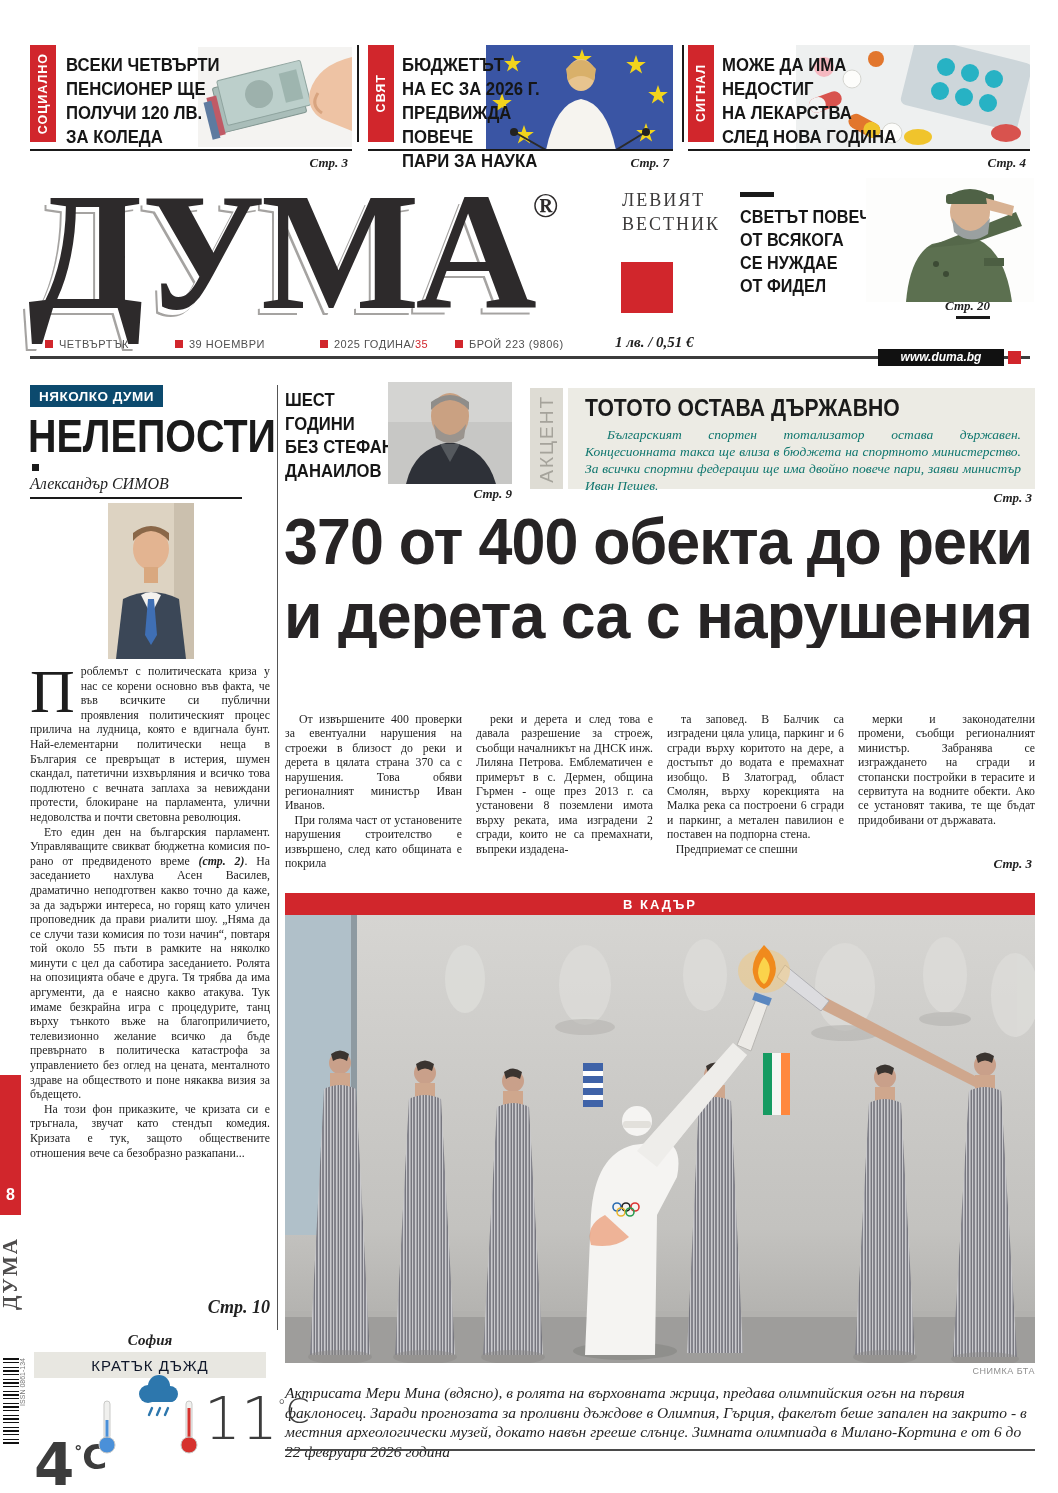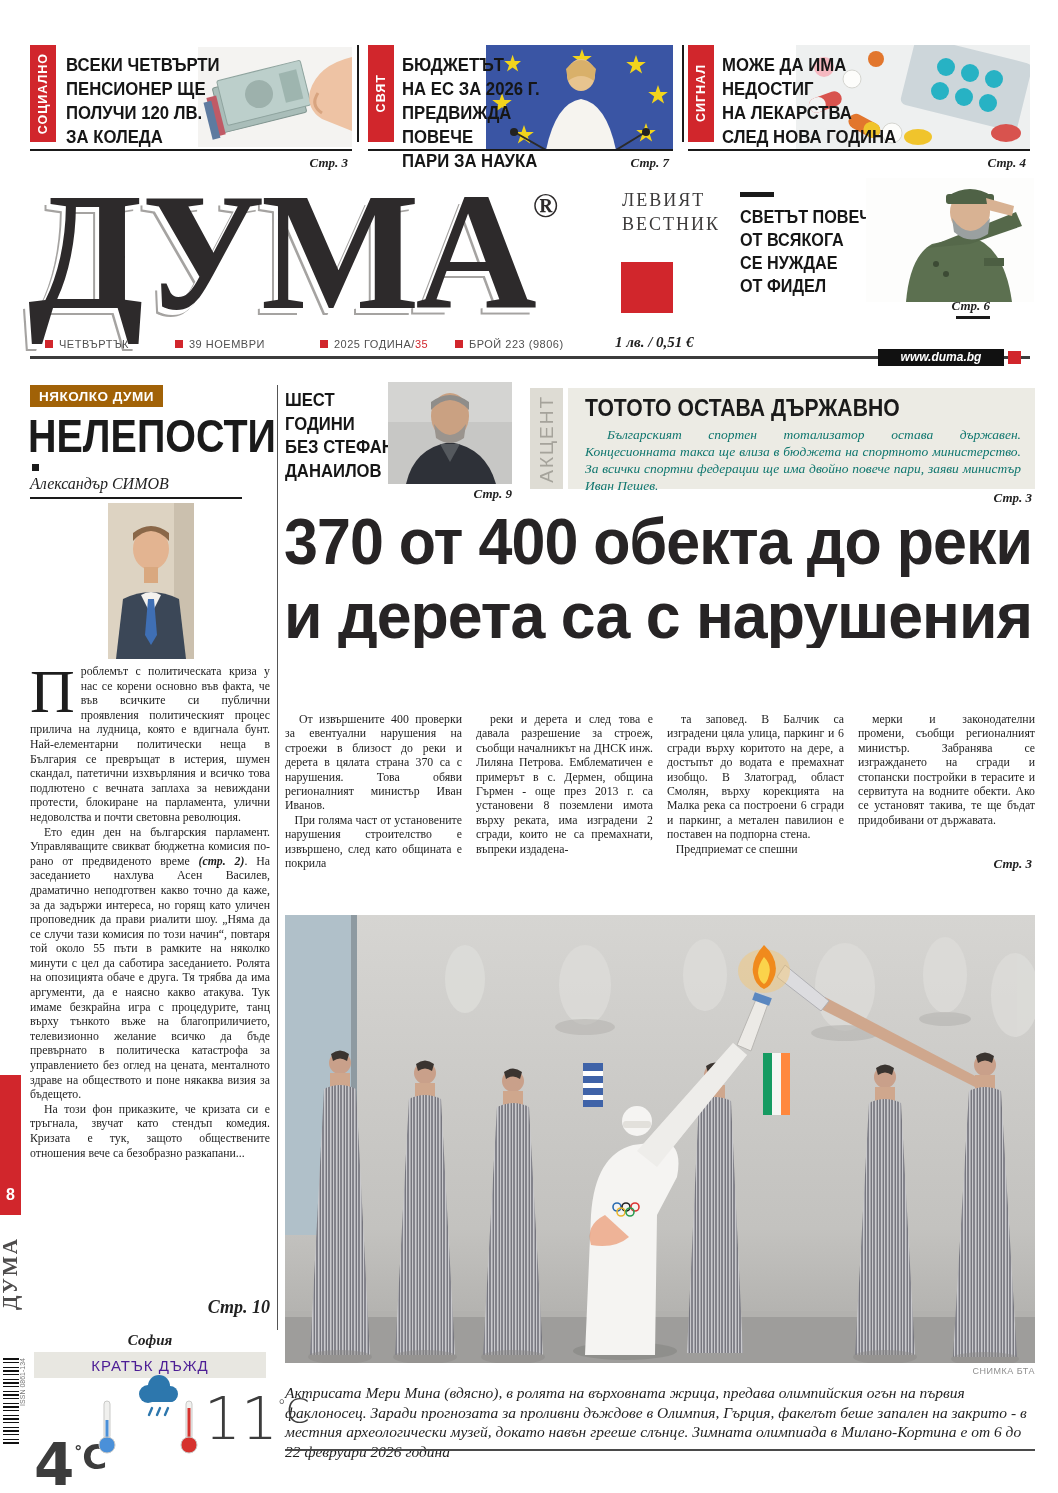--- a/index.html
+++ b/index.html
@@ -28,21 +28,21 @@
   .fidel-dash2 { position:absolute; left:956px; top:316px; width:34px; height:3px; background:#1a1a1a; }
   
   .dl-item { position:absolute; top:338px; font:400 11px "Liberation Sans", sans-serif; color:#4f4f4f; letter-spacing:.5px; white-space:nowrap; }
   .dl-item .sq { display:inline-block; width:8px; height:8px; background:#d1262c; margin-right:6px; }
   .dl-red { color:#d1262c; }
   .price { position:absolute; left:615px; top:334px; font:700 15px "Liberation Serif", serif; font-style:italic; color:#222; }
   .dl-rule { position:absolute; left:30px; top:356px; width:1000px; height:3px; background:#3c3c3c; }
   .site-box { position:absolute; left:878px; top:349px; width:126px; height:17px; background:#111; color:#fff; font:700 12px/17px "Liberation Sans", sans-serif; font-style:italic; text-align:center; }
   .site-sq { position:absolute; left:1008px; top:351px; width:13px; height:13px; background:#d1262c; }
   
-  .op-tag { position:absolute; left:30px; top:385px; background:#a16207; color:#fff; font:700 13.5px "Liberation Sans", sans-serif; letter-spacing:.5px; padding:4px 9px 3px; }
+  .op-tag { position:absolute; left:30px; top:385px; background:#0c4a6e; color:#fff; font:700 13.5px "Liberation Sans", sans-serif; letter-spacing:.5px; padding:4px 9px 3px; }
   .op-title { position:absolute; left:28px; top:412px; font:700 47px/47px "Liberation Sans", sans-serif; color:#1a1a1a; transform:scaleX(.84); transform-origin:0 0; }
   .op-bullet { position:absolute; left:32px; top:464px; width:7px; height:7px; background:#1a1a1a; }
   .op-author { position:absolute; left:30px; top:475px; font:400 16px "Liberation Serif", serif; font-style:italic; color:#222; }
   .op-rule { position:absolute; left:30px; top:497px; width:212px; height:2px; background:#1a1a1a; }
   .op-body { position:absolute; left:30px; top:664px; width:240px; font:400 11.8px/14.6px "Liberation Serif", serif; text-align:justify; color:#1d1d1d; }
   .op-body p { margin:0; }
   .op-body p.ind { text-indent:14px; }
   .op-body .em { font-weight:700; font-style:italic; }
   .dropcap { float:left; font:400 62px/50px "Liberation Serif", serif; margin:2px 6px 0 0; color:#1d1d1d; }
   .op-page { position:absolute; left:150px; top:1297px; width:120px; text-align:right; font-size:18px; }
@@ -73,21 +73,21 @@
   
   .vk-bar { position:absolute; left:285px; top:893px; width:750px; height:22px; background:#d1262c; display:flex; align-items:center; justify-content:center; }
   .vk-bar span { color:#fff; font:700 13px "Liberation Sans", sans-serif; letter-spacing:2px; }
   .photo-big { position:absolute; left:285px; top:915px; width:750px; height:448px; }
   .credit { position:absolute; left:885px; top:1366px; width:150px; text-align:right; font:400 9px "Liberation Sans", sans-serif; color:#8f8f8f; letter-spacing:.5px; }
   .caption { position:absolute; left:285px; top:1383px; width:750px; font:400 15.5px/19.5px "Liberation Serif", serif; font-style:italic; color:#1f1f1f; }
   .cap-rule { position:absolute; left:285px; top:1449px; width:750px; height:2px; background:#4a4a4a; }
   
   .w-city { position:absolute; left:30px; top:1332px; width:240px; text-align:center; font:700 15px "Liberation Serif", serif; font-style:italic; color:#222; }
   .w-bar { position:absolute; left:34px; top:1352px; width:232px; height:26px; background:#e8e7e1; display:flex; align-items:center; justify-content:center; }
-  .w-bar span { font:400 15px "Liberation Sans", sans-serif; color:#4c1d95; letter-spacing:1px; }
+  .w-bar span { font:400 15px "Liberation Sans", sans-serif; color:#0f172a; letter-spacing:1px; }
   .w-temp { position:absolute; font-family:"DejaVu Sans", sans-serif; font-weight:200; color:#3c3c3c; }
   .w-num { font-size:58px; line-height:58px; }
   .w-deg { font-size:16px; vertical-align:28px; }
   .w-c { font-size:34px; vertical-align:16px; }
   .photo-frame { display:block; }
 </style>
 </head>
 <body>
 
 <div class="page">
@@ -202,21 +202,21 @@
     <path d="M60 70 L150 34 L156 48 L104 66 Z" fill="#55684a"></path>
     <ellipse cx="104" cy="34" rx="20" ry="22" fill="#d8b293"></ellipse>
     <path d="M86 40 Q104 66 124 40 L122 56 Q104 68 88 54 Z" fill="#9aa0a0"></path>
     <path d="M82 26 Q104 10 126 26 L126 18 Q104 4 82 18 Z" fill="#4f6246"></path>
     <rect x="80" y="16" width="48" height="10" rx="3" fill="#4f6246"></rect>
     <path d="M120 20 L148 28 L146 38 L122 32 Z" fill="#d8b293"></path>
     <circle cx="70" cy="86" r="3" fill="#3c4a34"></circle>
       <circle cx="80" cy="96" r="3" fill="#3c4a34"></circle>
     <rect x="118" y="80" width="20" height="8" fill="#4c5e42"></rect>
   </svg>
-  <div class="page-ref fidel-page">Стр. 6</div>
+  <div class="page-ref fidel-page">Стр. 20</div>
   <div class="fidel-dash2"></div>
 
   <div class="dl-item" style="left:45px;"><span class="sq"></span><span>ЧЕТВЪРТЪК</span></div>
   <div class="dl-item" style="left:175px;"><span class="sq"></span><span>39 НОЕМВРИ</span></div>
   <div class="dl-item" style="left:320px;"><span class="sq"></span><span>2025 ГОДИНА/</span><span class="dl-red">35</span></div>
   <div class="dl-item" style="left:455px;"><span class="sq"></span><span>БРОЙ 223 (9806)</span></div>
   <div class="price">1 лв. / 0,51 €</div>
   <div class="dl-rule"></div>
   <div class="site-box">www.duma.bg</div>
   <div class="site-sq"></div>
@@ -283,20 +283,23 @@
   <div class="lead-cols">
     <div class="lead-col">От извършените 400 проверки за евентуални нарушения на строежи в близост до реки и дерета в цялата страна 370 са с нарушения. Това обяви регионалният министър Иван Иванов.
 &nbsp;&nbsp;&nbsp;При голяма част от установените нарушения строителство е извършено, след като общината е покрила</div>
     <div class="lead-col">реки и дерета и след това е давала разрешение за строеж, съобщи началникът на ДНСК инж. Лиляна Петрова. Емблематичен е примерът в с. Дермен, община Гърмен - още през 2013 г. са установени 8 поземлени имота върху реката, има изградени 2 сгради, които не са премахнати, въпреки издадена-</div>
     <div class="lead-col">та заповед. В Балчик са изградени цяла улица, паркинг и 6 сгради върху коритото на дере, а достъпът до водата е премахнат изобщо. В Златоград, област Смолян, върху корекцията на Малка река са построени 6 сгради и паркинг, а метален павилион е поставен на подпорна стена.
 &nbsp;&nbsp;&nbsp;Предприемат се спешни</div>
     <div class="lead-col">мерки и законодателни промени, съобщи регионалният министър. Забранява се изграждането на сгради и стопански постройки в терасите и сервитута на водните обекти. Ако се установят такива, те ще бъдат придобивани от държавата.</div>
   </div>
   <div class="page-ref lead-page">Стр. 3</div>
 
+  <div class="vk-bar">
+      <span>В КАДЪР</span>
+    </div>
   <svg class="photo-big" width="750" height="448" viewBox="0 0 750 448">
     <defs>
       <linearGradient id="owall" x1="0" y1="0" x2="0" y2="1">
         <stop offset="0" stop-color="#d6d5d2"></stop>
           <stop offset=".7" stop-color="#c3c2bf"></stop>
           <stop offset="1" stop-color="#abaaa7"></stop>
       </linearGradient>
       <pattern id="gown" width="6" height="10" patternUnits="userSpaceOnUse">
         <rect width="6" height="10" fill="#c9c9cd"></rect>
         <rect width="2" height="10" fill="#83838b"></rect>

